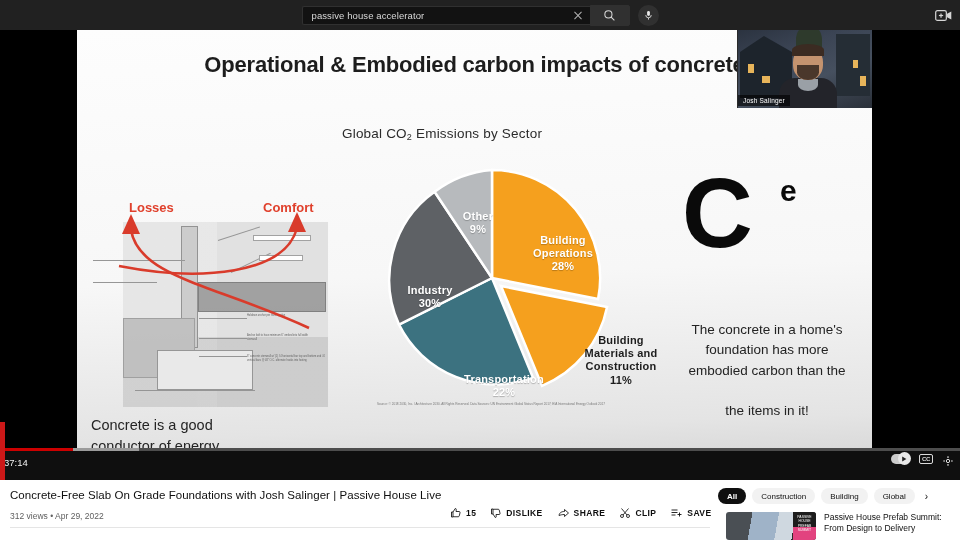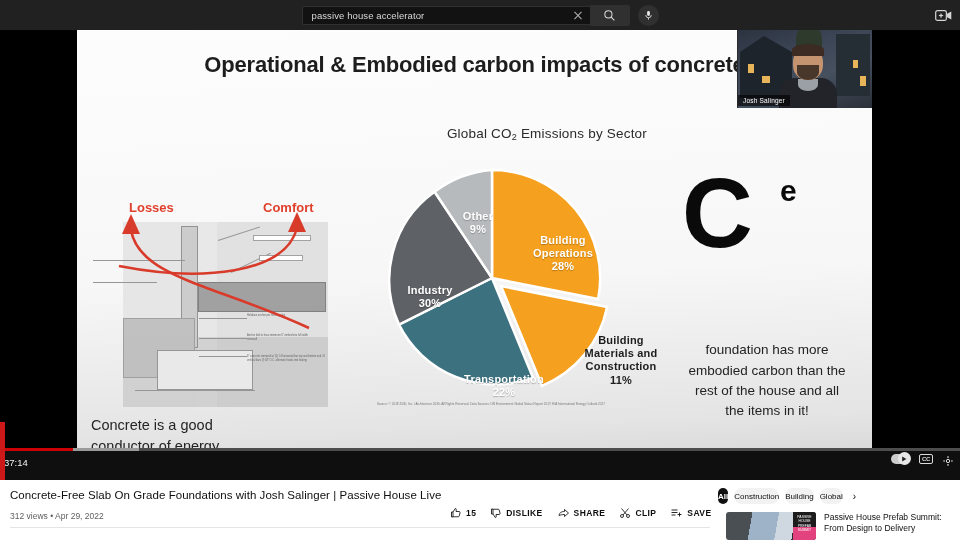--- a/index.html
+++ b/index.html
@@ -110,21 +110,21 @@
   .dd-note { position:absolute; font-size:2.6px; color:#555; line-height:1.45; white-space:nowrap; }
   .dd-box { position:absolute; border:1px solid #9b9b9b; background:#fff; height:6px; }
   .caption-left {
     position:absolute; left:0; width:250px; top:255px;
     font-size:14.5px; color:#242424; line-height:1.45;
   }
 
   
   .pie-wrap { position:absolute; left:265px; top:96px; width:305px; height:310px; }
   .pie-title {
-    position:absolute; left:0; right:0; top:0; text-align:right;
+    position:absolute; left:0; right:0; top:0; text-align:left;
     font-size:13.5px; color:#2b2b2b; letter-spacing:.2px;
   }
   .pie-title sub { font-size:9px; vertical-align:baseline; position:relative; top:2px;}
   .pie-svg { position:absolute; left:30px; top:32px; }
   .pie-lab {
     position:absolute; text-align:center; line-height:1.2;
     font-size:11px; font-weight:600; letter-spacing:.2px;
   }
   .pie-lab.white { color:#fff; text-shadow:0 1px 1px rgba(0,0,0,.25); }
   .pie-lab.dark  { color:#1d1d1d; }
@@ -228,21 +228,21 @@
     color:#0f0f0f; font-size:8.5px; font-weight:600; letter-spacing:.4px;
   }
   .act { display:flex; align-items:center; gap:4px; cursor:pointer; }
   .act svg { display:block; }
   .dots { letter-spacing:1px; font-size:11px; color:#0f0f0f; cursor:pointer; line-height:1; }
 
   
   .rail { position:absolute; left:718px; top:488px; width:242px; height:52px; background:#fff; }
   .chips { position:absolute; left:0; top:0; display:flex; align-items:center; gap:6px; }
   .chip {
-    height:16px; padding:0 0; border-radius:8px;
+    height:16px; padding:0 9px; border-radius:8px;
     background:#f2f2f2; color:#0f0f0f;
     font-size:8px; display:flex; align-items:center; cursor:pointer;
     white-space:nowrap;
   }
   .chip.active { background:#0f0f0f; color:#fff; font-weight:600; }
   .chip-next { color:#0f0f0f; font-size:10px; cursor:pointer; padding-left:4px; }
   .rec-item { position:absolute; left:8px; top:24px; display:flex; gap:8px; width:242px; }
   .rec-thumb {
     width:90px; height:28px; flex:0 0 90px; border-radius:3px; overflow:hidden;
     background:linear-gradient(100deg,#4a4f54 0 28%,#9fb3c8 28% 56%,#cfd8e0 56% 74%,#2a2a2a 74% 100%);
@@ -372,24 +372,24 @@
           Other<br>9%
         </div>
 
         <div class="pie-source">Source: © 2018 2030, Inc. / Architecture 2030. All Rights Reserved. Data Sources: UN Environment Global Status Report 2017; EIA International Energy Outlook 2017</div>
       </div>
 
       <div class="col-right">
         <div class="ce-mark">C</div>
         <div class="ce-sup">e</div>
         <div class="caption-right">
-          <br>
+          <span>The concrete in a home's</span><br>
           <span>foundation has more</span><br>
           <span>embodied carbon than the</span><br>
-          <span>rest of the house and all</span><br>
+          <br>
           <span>the items in it!</span>
         </div>
       </div>
 
       <div class="pip">
         <div class="pip-house"></div>
         <div class="pip-win" style="left:10px; top:34px; width:6px; height:9px;"></div>
         <div class="pip-win" style="left:24px; top:46px; width:8px; height:7px;"></div>
         <div class="pip-tree"></div>
         <div class="pip-bg-b"></div>

